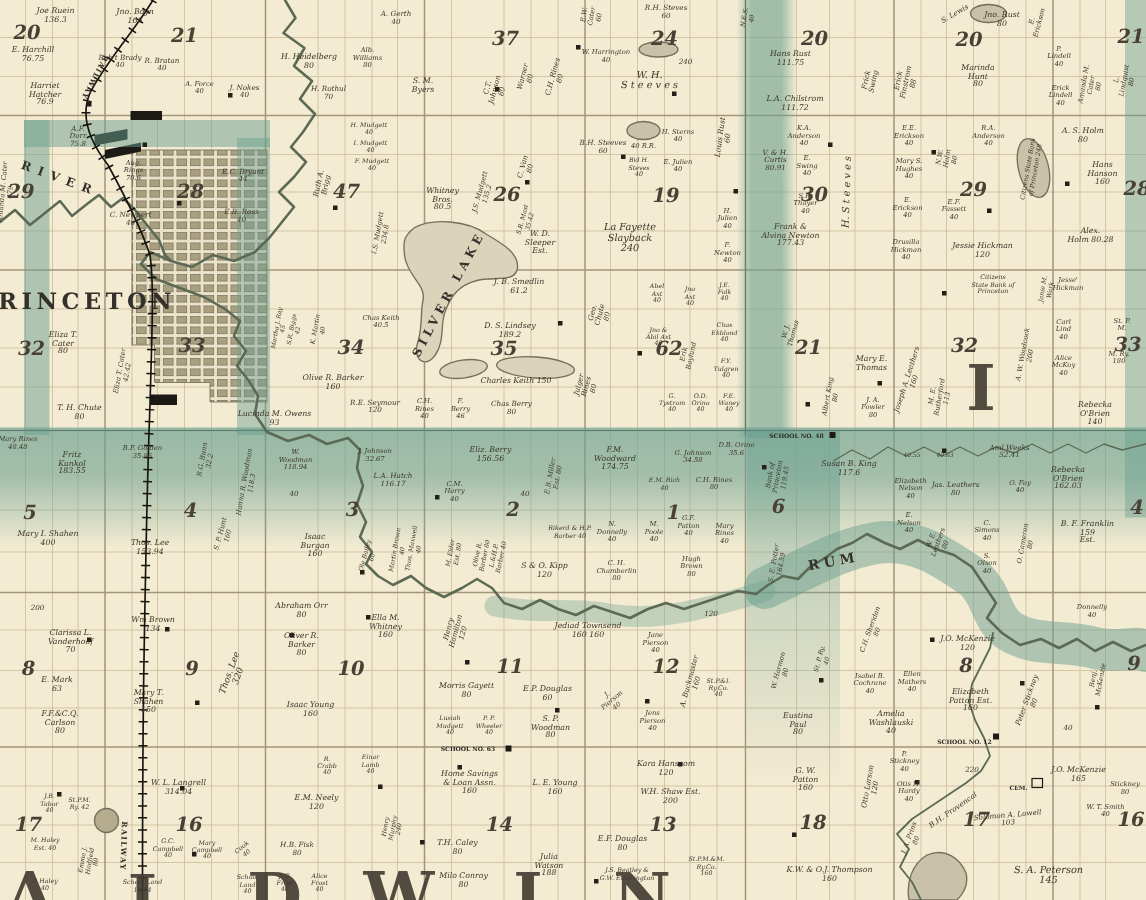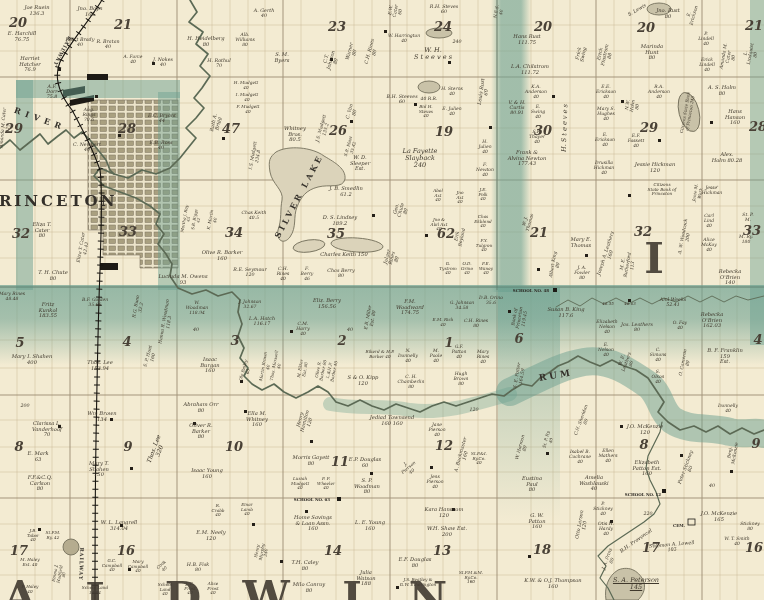--- a/index.html
+++ b/index.html
@@ -753,45 +753,45 @@
       <div class="lbl" style="font-size: 5.2px; left: 719px; top: 517px; transform: translate(-50%, -50%) rotate(0deg);">J.O. McKenzie
 165</div>
       <div class="lbl" style="font-size: 4.5px; left: 737px; top: 542px; transform: translate(-50%, -50%) rotate(0deg);">W. T. Smith
 40</div>
       <div class="lbl" style="font-size: 4.5px; left: 750px; top: 527px; transform: translate(-50%, -50%) rotate(0deg);">Stickney
 80</div>
       <div class="lbl" style="font-size: 4.5px; left: 610px; top: 560px; transform: translate(-50%, -50%) rotate(-70deg);">J. A. Prins
 80</div>
       <div class="lbl" style="font-size: 5.2px; left: 553px; top: 584px; transform: translate(-50%, -50%) rotate(0deg);">K.W. &amp; O.J. Thompson
 160</div>
-      <div class="lbl" style="font-size: 6.5px; left: 636px; top: 584px; transform: translate(-50%, -50%) rotate(0deg); text-decoration: underline;">S. A. Peterson
+      <div class="lbl" style="font-size: 6.5px; left: 699px; top: 584px; transform: translate(-50%, -50%) rotate(0deg);">S. A. Peterson
 145</div>
       <div class="lbl sec" style="font-size: 13px; left: 18px; top: 23px; transform: translate(-50%, -50%) rotate(0deg);">20</div>
       <div class="lbl sec" style="font-size: 13px; left: 123px; top: 25px; transform: translate(-50%, -50%) rotate(0deg);">21</div>
-      <div class="lbl sec" style="font-size: 13px; left: 337px; top: 27px; transform: translate(-50%, -50%) rotate(0deg);">23</div>
+      <div class="lbl sec" style="font-size: 13px; left: 337px; top: 27px; transform: translate(-50%, -50%) rotate(0deg);">37</div>
       <div class="lbl sec" style="font-size: 13px; left: 443px; top: 27px; transform: translate(-50%, -50%) rotate(0deg);">24</div>
       <div class="lbl sec" style="font-size: 13px; left: 14px; top: 129px; transform: translate(-50%, -50%) rotate(0deg);">29</div>
       <div class="lbl sec" style="font-size: 13px; left: 127px; top: 129px; transform: translate(-50%, -50%) rotate(0deg);">28</div>
       <div class="lbl sec" style="font-size: 13px; left: 231px; top: 129px; transform: translate(-50%, -50%) rotate(0deg);">47</div>
       <div class="lbl sec" style="font-size: 13px; left: 338px; top: 131px; transform: translate(-50%, -50%) rotate(0deg);">26</div>
       <div class="lbl sec" style="font-size: 13px; left: 444px; top: 132px; transform: translate(-50%, -50%) rotate(0deg);">19</div>
       <div class="lbl sec" style="font-size: 13px; left: 21px; top: 234px; transform: translate(-50%, -50%) rotate(0deg);">32</div>
       <div class="lbl sec" style="font-size: 13px; left: 128px; top: 232px; transform: translate(-50%, -50%) rotate(0deg);">33</div>
       <div class="lbl sec" style="font-size: 13px; left: 234px; top: 233px; transform: translate(-50%, -50%) rotate(0deg);">34</div>
       <div class="lbl sec" style="font-size: 13px; left: 336px; top: 234px; transform: translate(-50%, -50%) rotate(0deg);">35</div>
       <div class="lbl sec" style="font-size: 13px; left: 446px; top: 234px; transform: translate(-50%, -50%) rotate(0deg);">62</div>
       <div class="lbl sec" style="font-size: 13px; left: 20px; top: 343px; transform: translate(-50%, -50%) rotate(0deg);">5</div>
       <div class="lbl sec" style="font-size: 13px; left: 127px; top: 342px; transform: translate(-50%, -50%) rotate(0deg);">4</div>
       <div class="lbl sec" style="font-size: 13px; left: 235px; top: 341px; transform: translate(-50%, -50%) rotate(0deg);">3</div>
       <div class="lbl sec" style="font-size: 13px; left: 342px; top: 341px; transform: translate(-50%, -50%) rotate(0deg);">2</div>
       <div class="lbl sec" style="font-size: 13px; left: 449px; top: 343px; transform: translate(-50%, -50%) rotate(0deg);">1</div>
       <div class="lbl sec" style="font-size: 13px; left: 19px; top: 447px; transform: translate(-50%, -50%) rotate(0deg);">8</div>
       <div class="lbl sec" style="font-size: 13px; left: 128px; top: 447px; transform: translate(-50%, -50%) rotate(0deg);">9</div>
       <div class="lbl sec" style="font-size: 13px; left: 234px; top: 447px; transform: translate(-50%, -50%) rotate(0deg);">10</div>
-      <div class="lbl sec" style="font-size: 13px; left: 340px; top: 446px; transform: translate(-50%, -50%) rotate(0deg); margin-top: 16px;">11</div>
+      <div class="lbl sec" style="font-size: 13px; left: 340px; top: 446px; transform: translate(-50%, -50%) rotate(0deg);">11</div>
       <div class="lbl sec" style="font-size: 13px; left: 444px; top: 446px; transform: translate(-50%, -50%) rotate(0deg);">12</div>
       <div class="lbl sec" style="font-size: 13px; left: 19px; top: 551px; transform: translate(-50%, -50%) rotate(0deg);">17</div>
       <div class="lbl sec" style="font-size: 13px; left: 126px; top: 551px; transform: translate(-50%, -50%) rotate(0deg);">16</div>
       <div class="lbl sec" style="font-size: 13px; left: 333px; top: 551px; transform: translate(-50%, -50%) rotate(0deg);">14</div>
       <div class="lbl sec" style="font-size: 13px; left: 442px; top: 551px; transform: translate(-50%, -50%) rotate(0deg);">13</div>
       <div class="lbl sec" style="font-size: 13px; left: 543px; top: 27px; transform: translate(-50%, -50%) rotate(0deg);">20</div>
       <div class="lbl sec" style="font-size: 13px; left: 646px; top: 28px; transform: translate(-50%, -50%) rotate(0deg);">20</div>
       <div class="lbl sec" style="font-size: 13px; left: 754px; top: 26px; transform: translate(-50%, -50%) rotate(0deg);">21</div>
       <div class="lbl sec" style="font-size: 13px; left: 543px; top: 131px; transform: translate(-50%, -50%) rotate(0deg);">30</div>
       <div class="lbl sec" style="font-size: 13px; left: 649px; top: 128px; transform: translate(-50%, -50%) rotate(0deg);">29</div>

